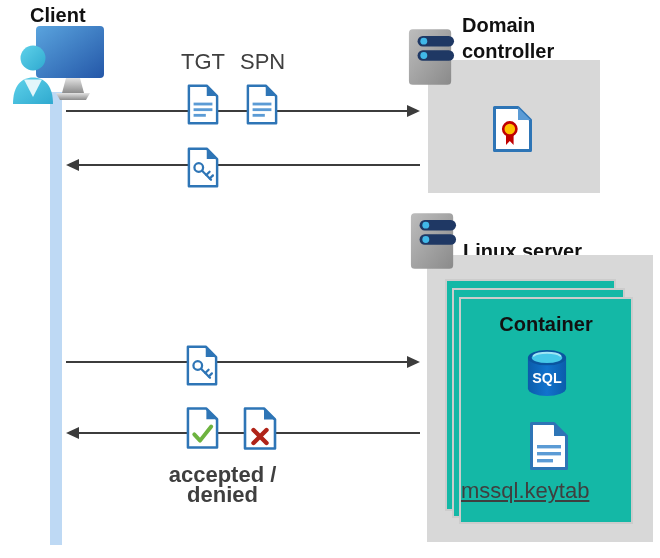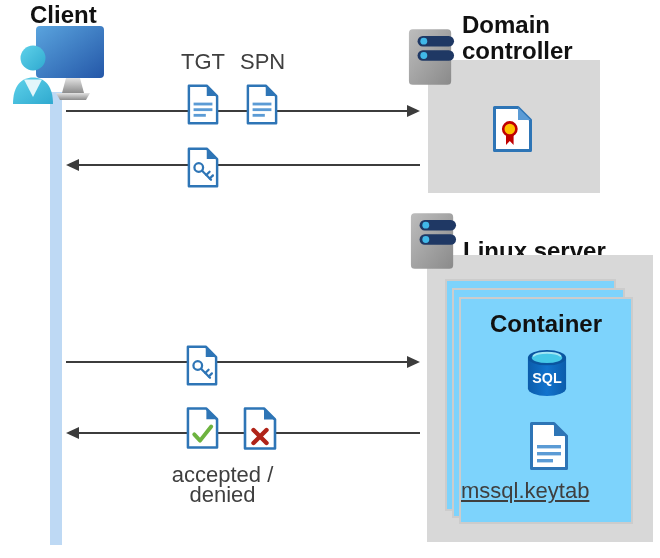--- a/index.html
+++ b/index.html
@@ -5,33 +5,33 @@
   * { margin:0; padding:0; box-sizing:border-box; }
   html,body { background:#ffffff; }
   body { font-family:"Liberation Sans", sans-serif; }
   #stage {
     position:relative; width:660px; height:558px; background:#ffffff;
     overflow:hidden;
   }
   .abs { position:absolute; }
 
   
-  .title { font-weight:bold; color:#111111; font-size:24px; line-height:26px; }
+  .title { font-weight:bold; color:#111111; font-size:20px; line-height:26px; }
   .lbl   { color:#3f3f3f; font-size:22px; line-height:20px; }
 
   
   #timeline { left:50px; top:92px; width:12px; height:453px; background:#bed9f4; z-index:0; }
 
   
   .zone { background:#d8d8d8; z-index:1; }
   #dc-box    { left:428px; top:60px;  width:172px; height:133px; }
   #linux-box { left:427px; top:255px; width:226px; height:287px; }
 
   
-  .page { background:#7dd3fc; border:2px solid #cccccc; z-index:2; }
+  .page { background:#14b8a6; border:2px solid #cccccc; z-index:2; }
   #page-back  { left:445px; top:279px; width:171px; height:232px; }
   #page-mid   { left:452px; top:288px; width:173px; height:230px; }
   #page-front { left:459px; top:297px; width:174px; height:227px; }
   #container-title { left:0; top:12px; width:100%; text-align:center; }
   #sql-icon    { left:65px;  top:50px;  width:42px; height:48px; }
   #keytab-icon { left:68px;  top:122px; width:40px; height:50px; }
   #keytab-label { left:0; top:182px; width:100%; text-align:left;text-decoration:underline; }
 
   
   .aline { position:absolute; height:2px; background:#3c3c3c; z-index:3; }
@@ -49,21 +49,21 @@
   #chk-doc  { left:186px; top:406px; width:33px; height:44px; }
   #x-doc    { left:243px; top:406px; width:34px; height:45px; }
   #cert-doc { left:492px; top:105px; width:41px; height:48px; z-index:5; }
 
   
   #client-label { left:30px;  top:2px;  }
   #tgt-label    { left:181px; top:52px; width:44px; text-align:center; }
   #spn-label    { left:240px; top:52px; width:44px; text-align:left; }
   #dc-label     { left:462px; top:12px;  width:132px; }
   #linux-label  { left:463px; top:238px; }
-  #result-label { left:140px; top:465px; width:165px; text-align:center; }
+  #result-label { left:140px; top:465px; width:165px; text-align:center;font-weight:bold; }
 
   
   #client-icon { left:6px; top:22px; width:102px; height:84px; z-index:2; }
   .server-icon { width:48px; height:60px; z-index:4; }
   #dc-server    { left:407px; top:27px;  }
   #linux-server { left:409px; top:211px; }
 </style>
 </head>
 <body>
 

